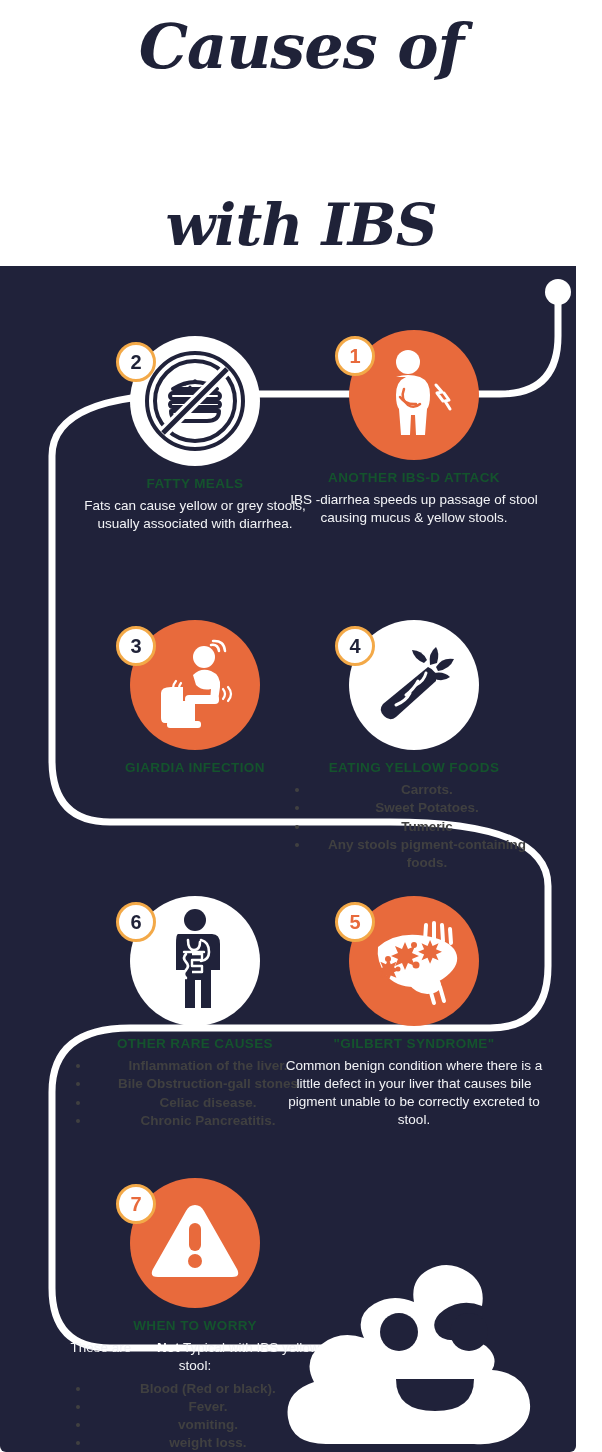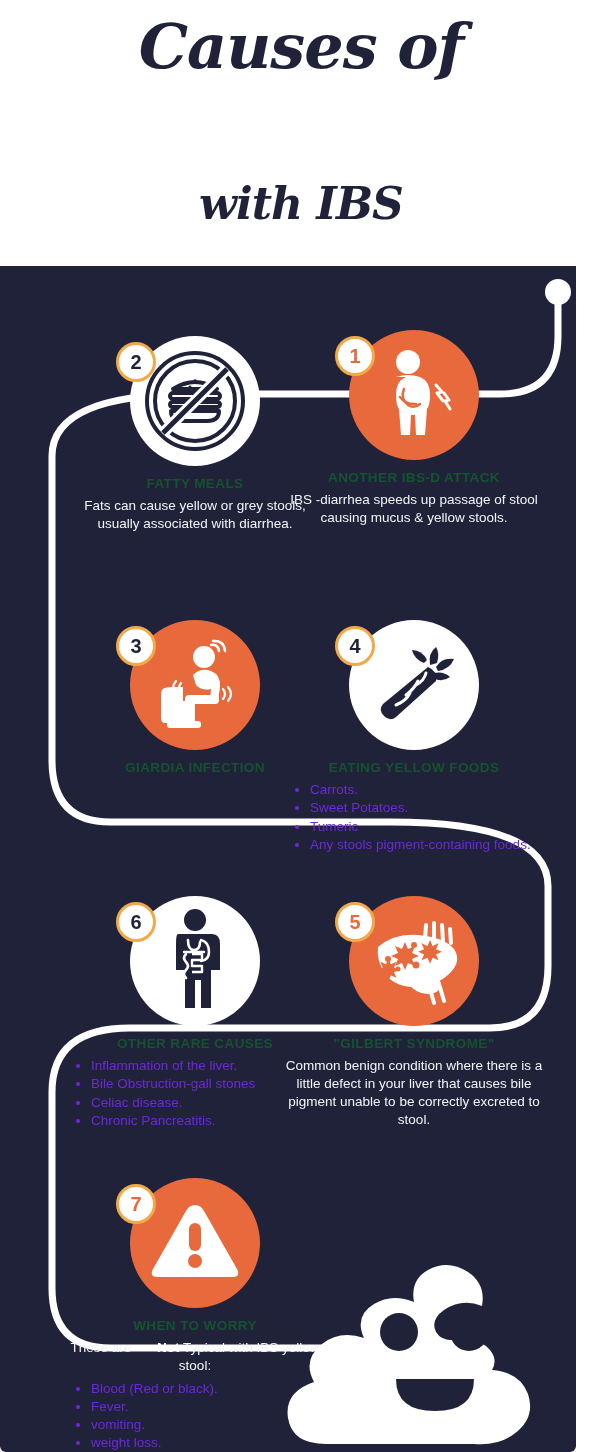--- a/index.html
+++ b/index.html
@@ -14,21 +14,21 @@
   
   .header{position:absolute;left:0;top:0;width:602px;height:266px;background:#ffffff;}
   .title-line{
     position:absolute;width:602px;text-align:center;
     font-family:"DejaVu Serif","Liberation Serif",serif;
     font-weight:bold;font-style:italic;
     letter-spacing:-1px;white-space:nowrap;
   }
   .t1{top:16px;font-size:62px;color:#1F2238;line-height:1;}
   .t2{top:105px;font-size:60px;color:#F3A948;line-height:1;}
-  .t3{top:182px;font-size:44px;color:#1F2238;line-height:1;}
+  .t3{top:196px;font-size:58px;color:#1F2238;line-height:1;}
 
   
   .body-dark{position:absolute;left:0;top:266px;width:602px;height:1186px;background:#20223A;}
 
   
   .path-svg{position:absolute;left:0;top:266px;width:602px;height:1186px;pointer-events:none;}
   .path-svg path{fill:none;stroke:#ffffff;stroke-width:7;stroke-linecap:round;}
   .path-dot{fill:#ffffff;}
 
   
@@ -53,21 +53,21 @@
     margin-top:10px;text-align:center;
     font-size:13.5px;font-weight:bold;letter-spacing:0.4px;
     color:#14532d;text-transform:uppercase;line-height:1.2;
   }
   .node-body{
     margin-top:5px;text-align:center;
     font-size:13.5px;color:#F3F4F7;line-height:1.32;
   }
   .node-list{
     margin:5px 0 0 0;padding:0 0 0 26px;
-    font-size:13.5px;color:#6d28d9;line-height:1.35;text-align:left;
+    font-size:13.5px;color:#404040;line-height:1.35;text-align:center;font-weight:bold;
   }
   .node-list li{margin:0;padding:0;}
   .node-body b{font-weight:bold;color:#FFFFFF;margin-left:22px;}
 
   
   .ico{display:block;}
 
   
   .mascot{position:absolute;left:268px;top:1186px;width:334px;height:266px;}
 </style>

